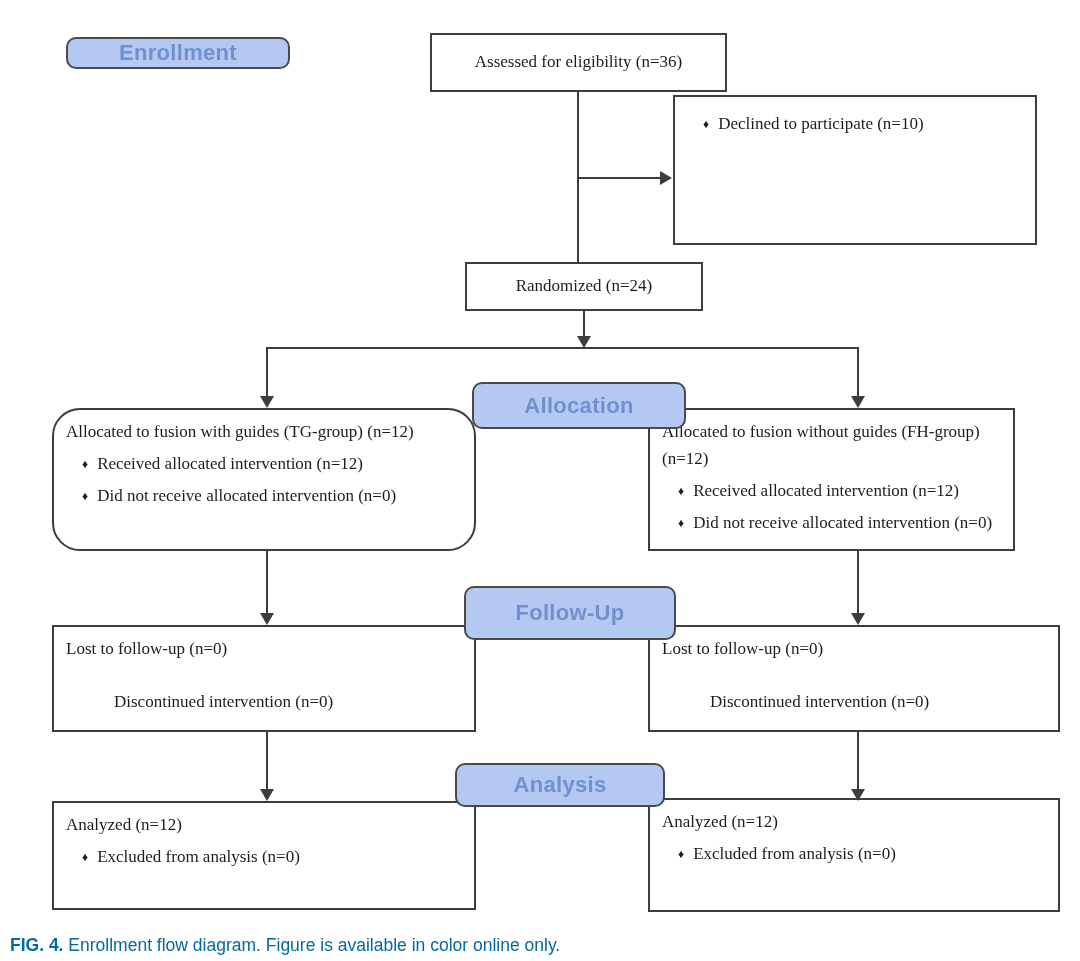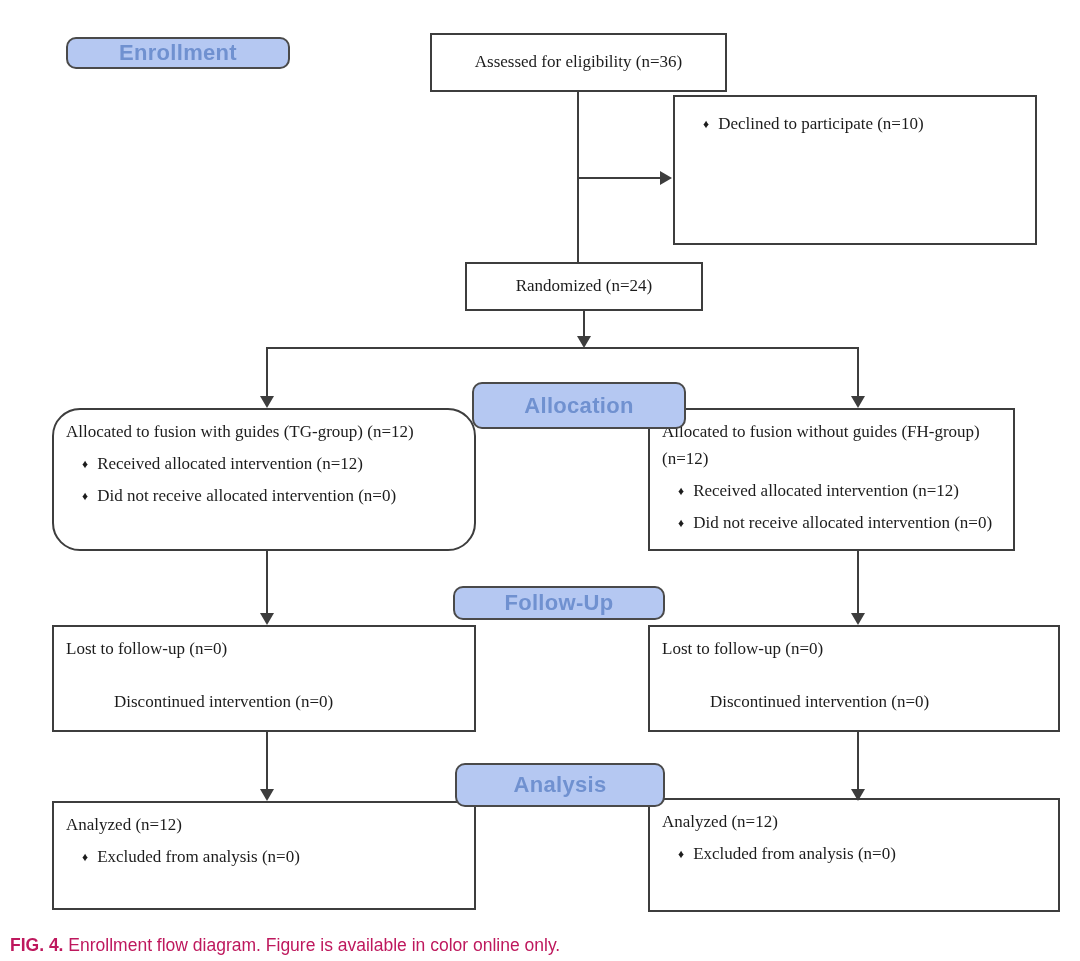--- a/index.html
+++ b/index.html
@@ -44,36 +44,36 @@
     position:absolute;width:0;height:0;z-index:3;
     border-left:7px solid transparent;border-right:7px solid transparent;
     border-top:12px solid var(--line);
   }
   .arrow-right{
     position:absolute;width:0;height:0;z-index:3;
     border-top:7px solid transparent;border-bottom:7px solid transparent;
     border-left:12px solid var(--line);
   }
   .caption{
-    position:absolute;left:10px;top:935px;font-size:17.5px;color:#be185d;
+    position:absolute;left:10px;top:935px;font-size:17.5px;color:#0369a1;
   }
   .caption b{font-weight:bold;}
 </style>
 </head>
 <body>
 
 <div class="canvas">
 
   <div class="stage-badge" style="left:66px;top:37px;width:224px;height:32px;">
     <span>Enrollment</span>
   </div>
   <div class="stage-badge" style="left:440px;top:382px;width:214px;height:47px;margin-left:32px;">
     <span>Allocation</span>
   </div>
-  <div class="stage-badge" style="left:453px;top:586px;width:212px;height:34px;">
+  <div class="stage-badge" style="left:464px;top:586px;width:212px;height:54px;">
     <span>Follow-Up</span>
   </div>
   <div class="stage-badge" style="left:455px;top:763px;width:210px;height:44px;text-align:center;">
     <span>Analysis</span>
   </div>
 
   <div class="v-line" style="left:577px;top:92px;height:170px;"></div>
   <div class="h-line" style="left:578px;top:177px;width:84px;"></div>
   <div class="arrow-right" style="left:660px;top:171px;"></div>
 

